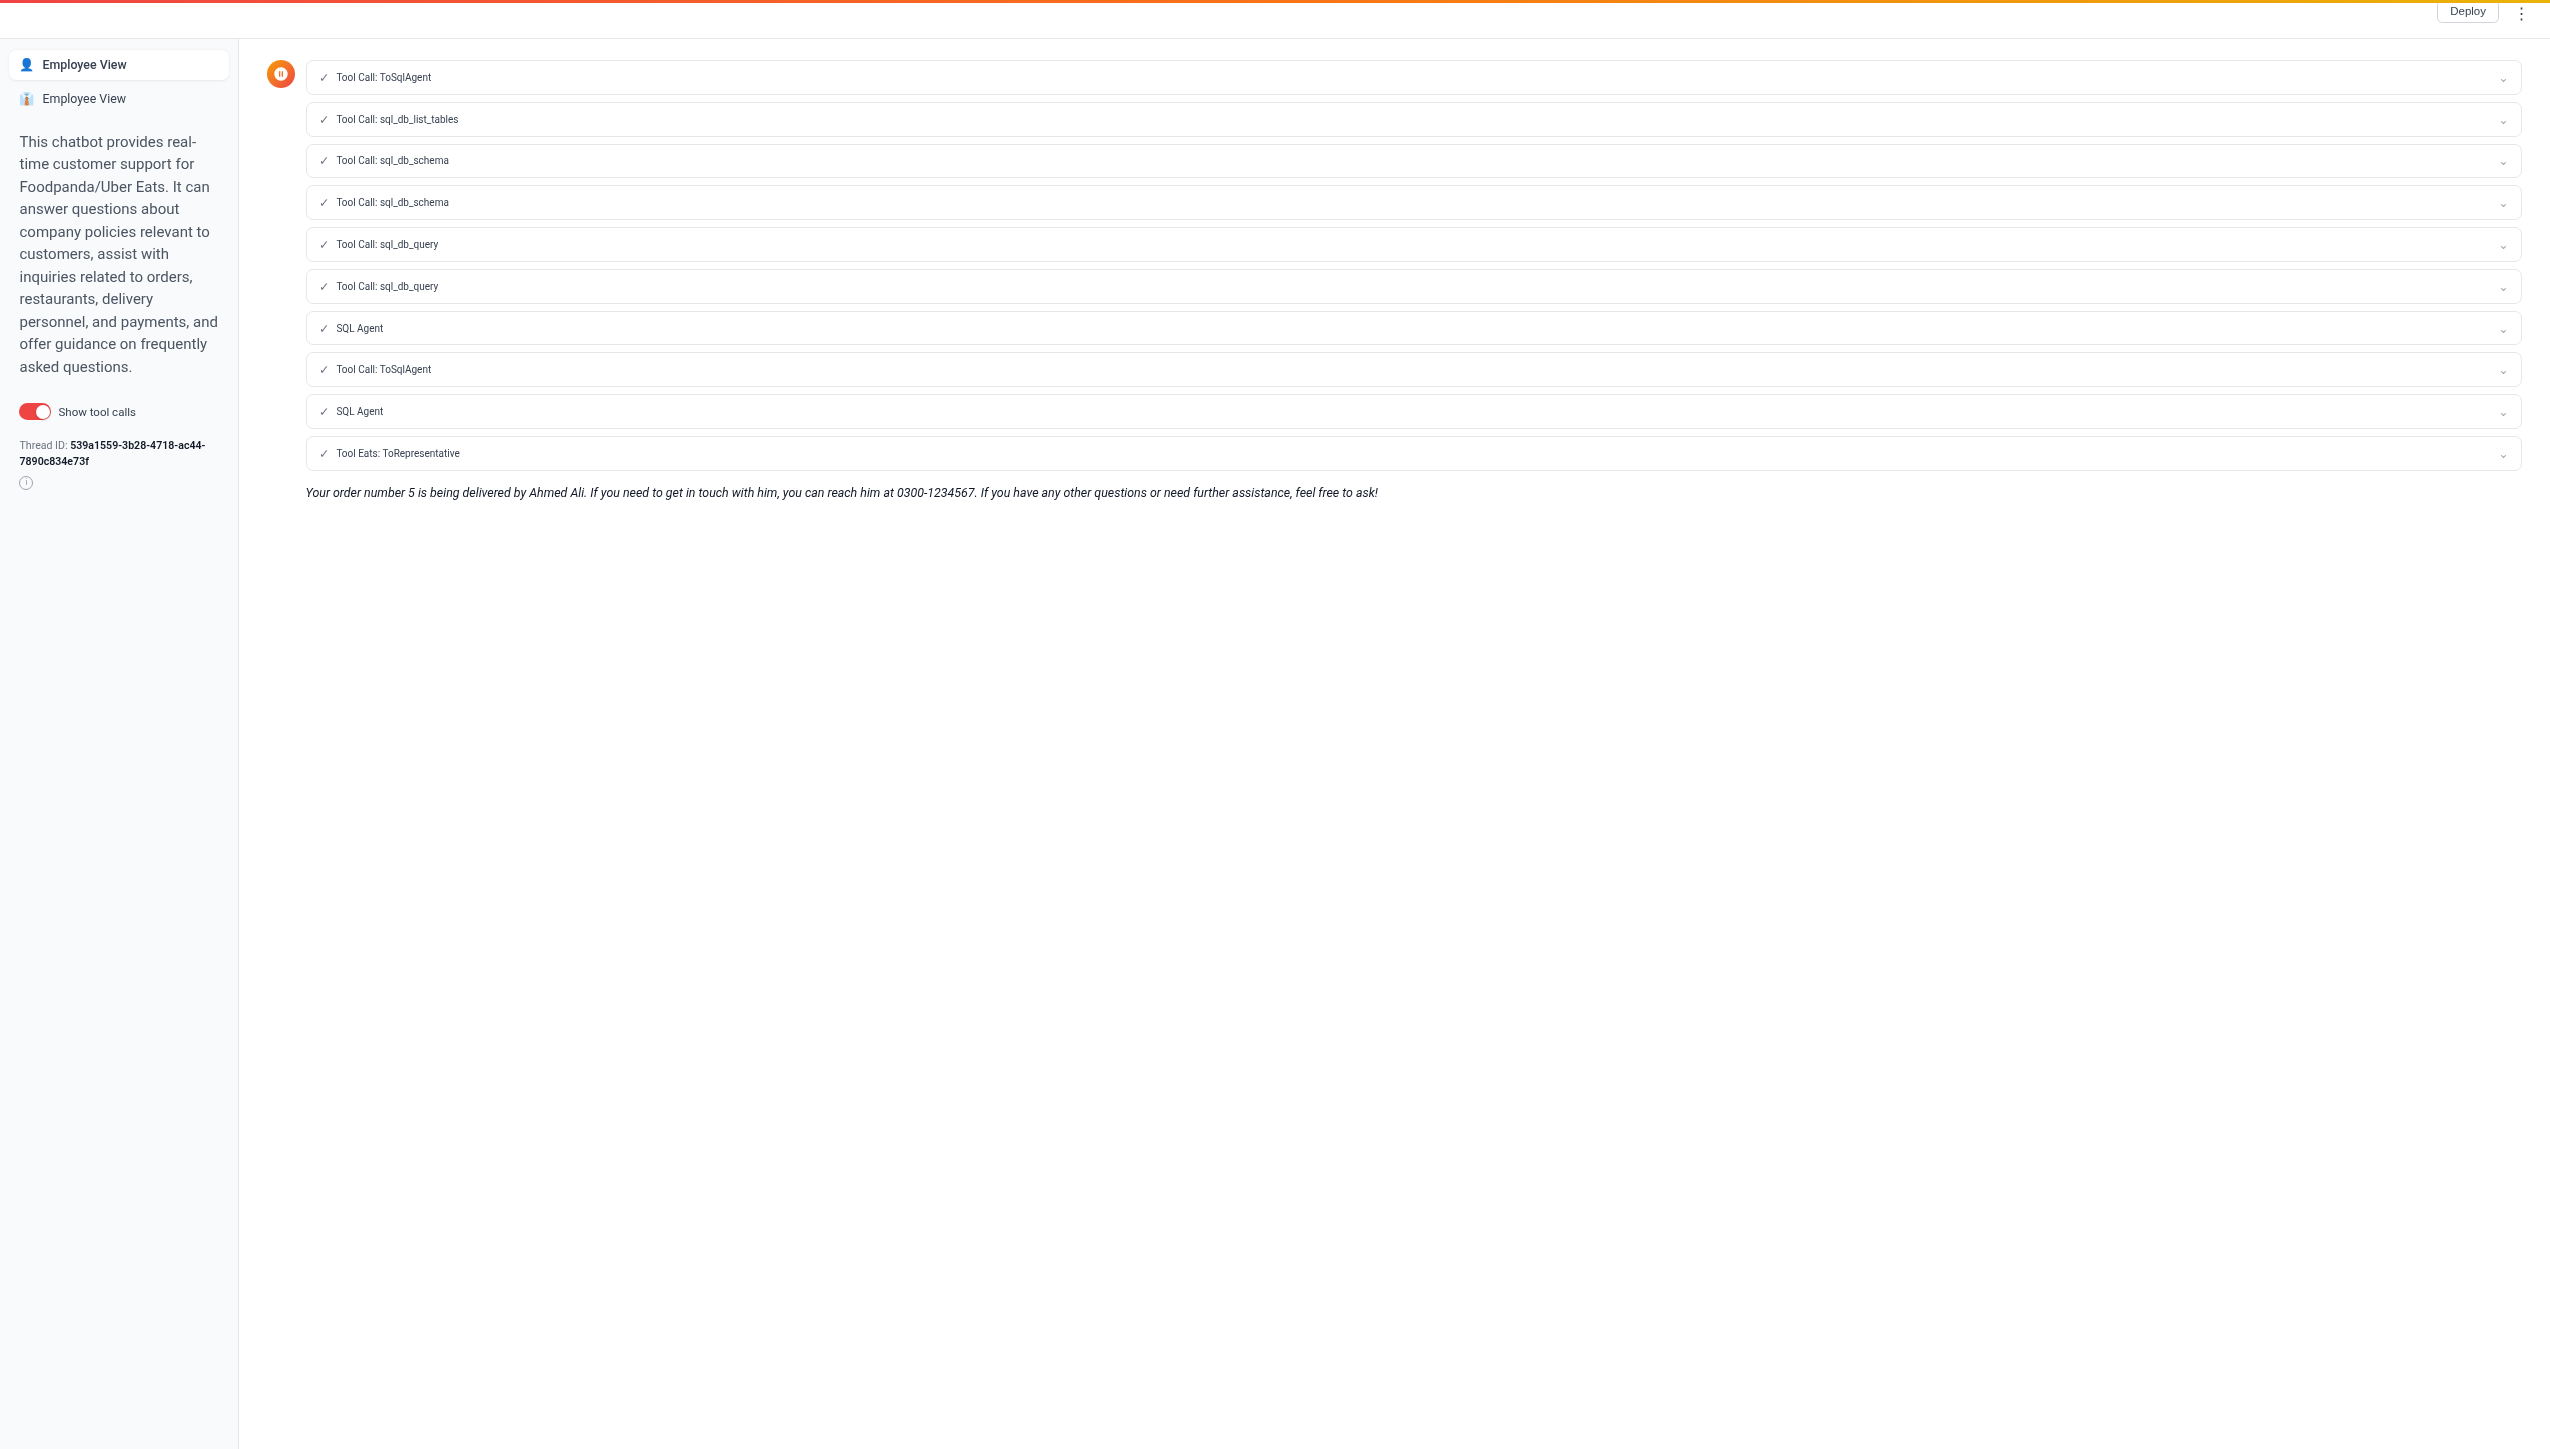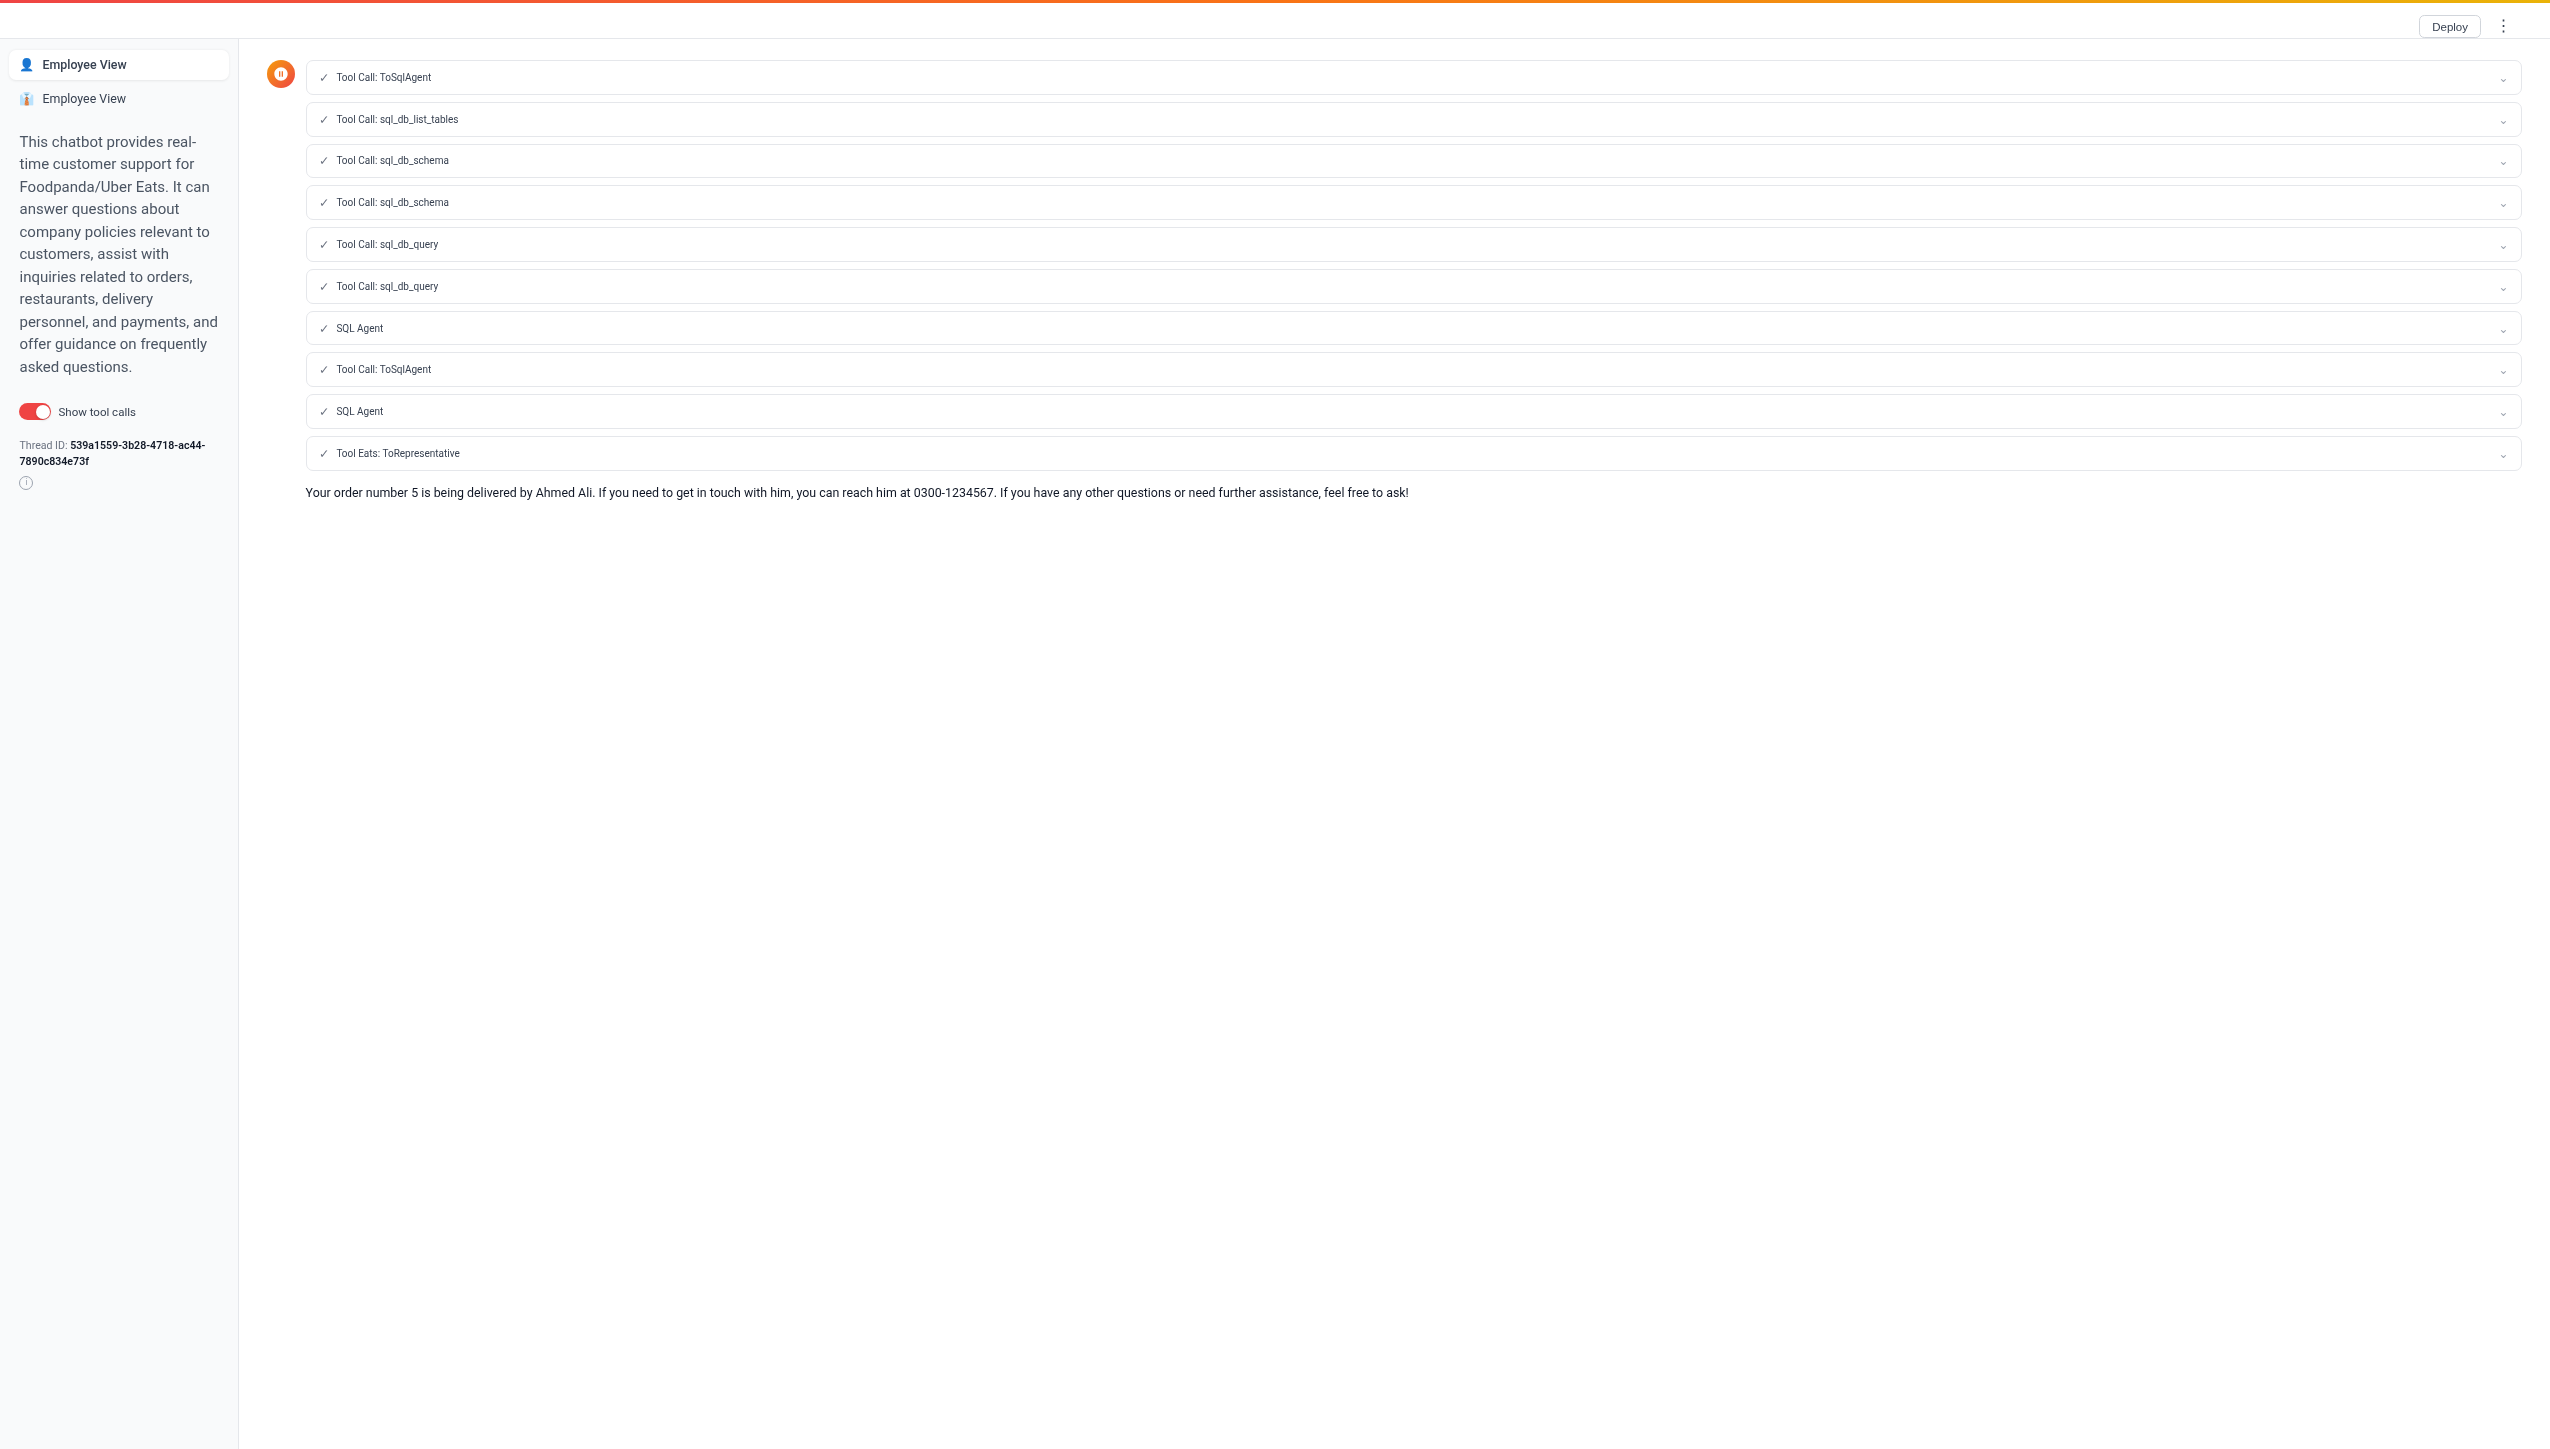--- a/index.html
+++ b/index.html
@@ -11,23 +11,23 @@
       height: 100vh;
       overflow: hidden;
     }
 
     
     .top-bar {
       height: 39px;
       background: #fff;
       border-bottom: 0.9px solid #e5e7eb;
       display: flex;
-      align-items: flex-end;
+      align-items: flex-start;
       justify-content: flex-end;
-      padding: 0 35px;
+      padding: 0 17px;
       gap: 10.6px;
       flex-shrink: 0;
       position: relative;
     }
     .top-bar-accent {
       position: absolute;
       top: 0; left: 0; right: 0;
       height: 2.7px;
       background: linear-gradient(to right, #ef4444, #f97316, #eab308);
     }
@@ -265,20 +265,21 @@
       color: #9ca3af;
       font-size: 12.4px;
     }
 
     .bot-text-message {
       flex: 1;
       font-size: 12.4px;
       color: #111827;
       line-height: 1.6;
       padding-top: 5.3px;
+      font-style: italic;
     }
 
     
     .input-area {
       padding: 14px 28px;
       border-top: 0.9px solid #f3f4f6;
       display: flex;
       align-items: center;
       gap: 8.9px;
     }

